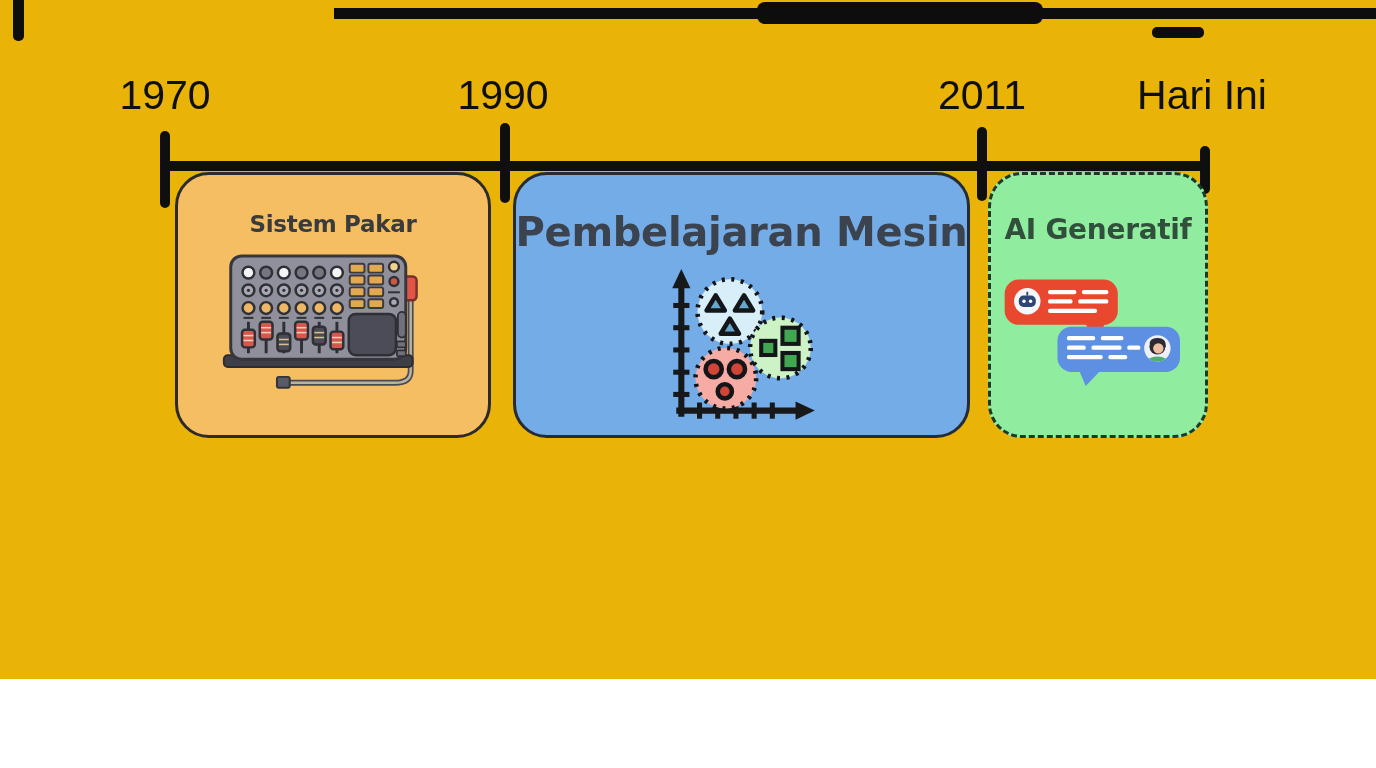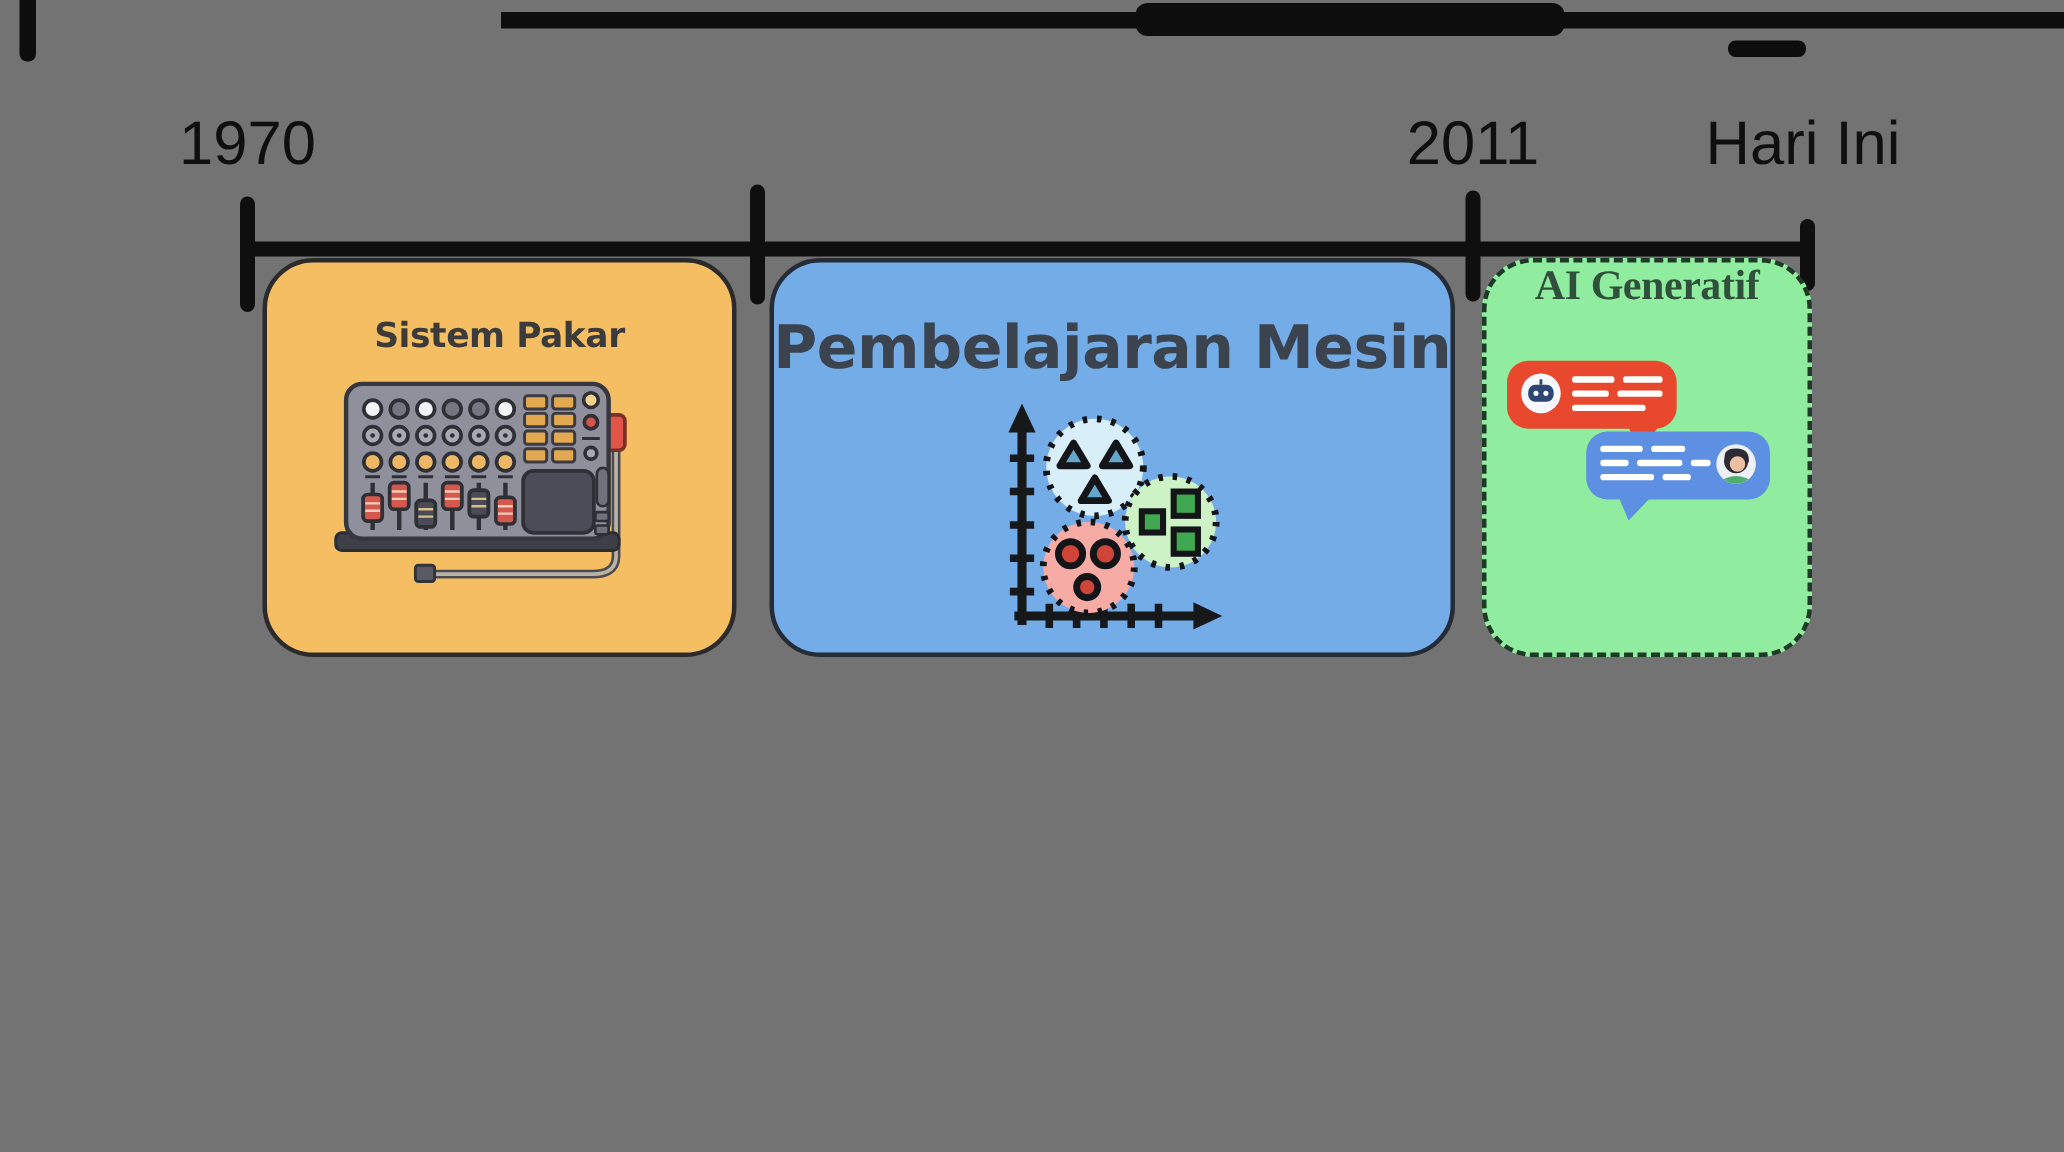--- a/index.html
+++ b/index.html
@@ -1,17 +1,17 @@
 <!DOCTYPE html>
 <html><head>
 <meta charset="utf-8">
 <style>
   html,body{margin:0;padding:0;}
   body{background:#ffffff;font-family:"Liberation Sans",sans-serif;}
-  .stage{position:relative;width:1376px;height:768px;background:#737373;overflow:hidden;}
+  .stage{position:relative;width:1376px;height:679px;background:#eab308;overflow:hidden;}
 
   
   .artifact{position:absolute;background:#0d0d0d;}
   .artifact-tick-topleft{left:13px;top:0;width:11px;height:41px;border-radius:0 0 5px 5px;}
   .artifact-bar-long{left:334px;top:8px;width:1042px;height:11px;}
   .artifact-bar-thick{left:757px;top:2px;width:286px;height:22px;border-radius:8px;}
   .artifact-dash{left:1152px;top:27px;width:52px;height:11px;border-radius:5px;}
 
   
   .year-label{position:absolute;top:72px;transform:translateX(-50%);
@@ -27,37 +27,38 @@
   
   .era{position:absolute;top:172px;height:266px;box-sizing:border-box;
     border-radius:34px;display:flex;flex-direction:column;align-items:center;}
   .era h2{margin:0;font-family:"DejaVu Sans",sans-serif;font-weight:bold;
     letter-spacing:-0.3px;white-space:nowrap;}
   .era-sistem-pakar{left:175px;width:316px;background:#f6be63;border:3px solid #2b2b2b;}
   .era-sistem-pakar h2{margin-top:36px;font-size:23px;color:#3b3b3b;}
   .era-pembelajaran-mesin{left:513px;width:457px;background:#74ace8;border:3px solid #252c35;}
   .era-pembelajaran-mesin h2{margin-top:34px;font-size:40px;color:#3a434e;}
   .era-ai-generatif{left:988px;width:220px;background:#90eda0;border:3px dashed #1d3a27;}
-  .era-ai-generatif h2{font-size:28px;color:#31503b;font-family:Liberation Serif, serif;}
+  .era-ai-generatif h2{margin-top:38px;font-size:28px;color:#31503b;}
 
   .icon-mixer{width:236px;margin-top:14px;}
   .icon-cluster{width:182px;margin-top:8px;}
   .icon-chat{width:198px;margin-top:26px;}
 </style>
 </head>
 <body>
 
 <div class="stage">
 
   <div class="artifact artifact-tick-topleft"></div>
   <div class="artifact artifact-bar-long"></div>
   <div class="artifact artifact-bar-thick"></div>
   <div class="artifact artifact-dash"></div>
 
   <div class="year-label" style="left:165px">1970</div>
+  <div class="year-label" style="left:503px">1990</div>
   <div class="year-label" style="left:982px">2011</div>
   <div class="year-label" style="left:1202px">Hari Ini</div>
 
   <div class="axis-line"></div>
   <div class="tick tick-1970"></div>
   <div class="tick tick-1990"></div>
   <div class="tick tick-2020"></div>
   <div class="tick tick-hari-ini"></div>
 
   <section class="era era-sistem-pakar">

